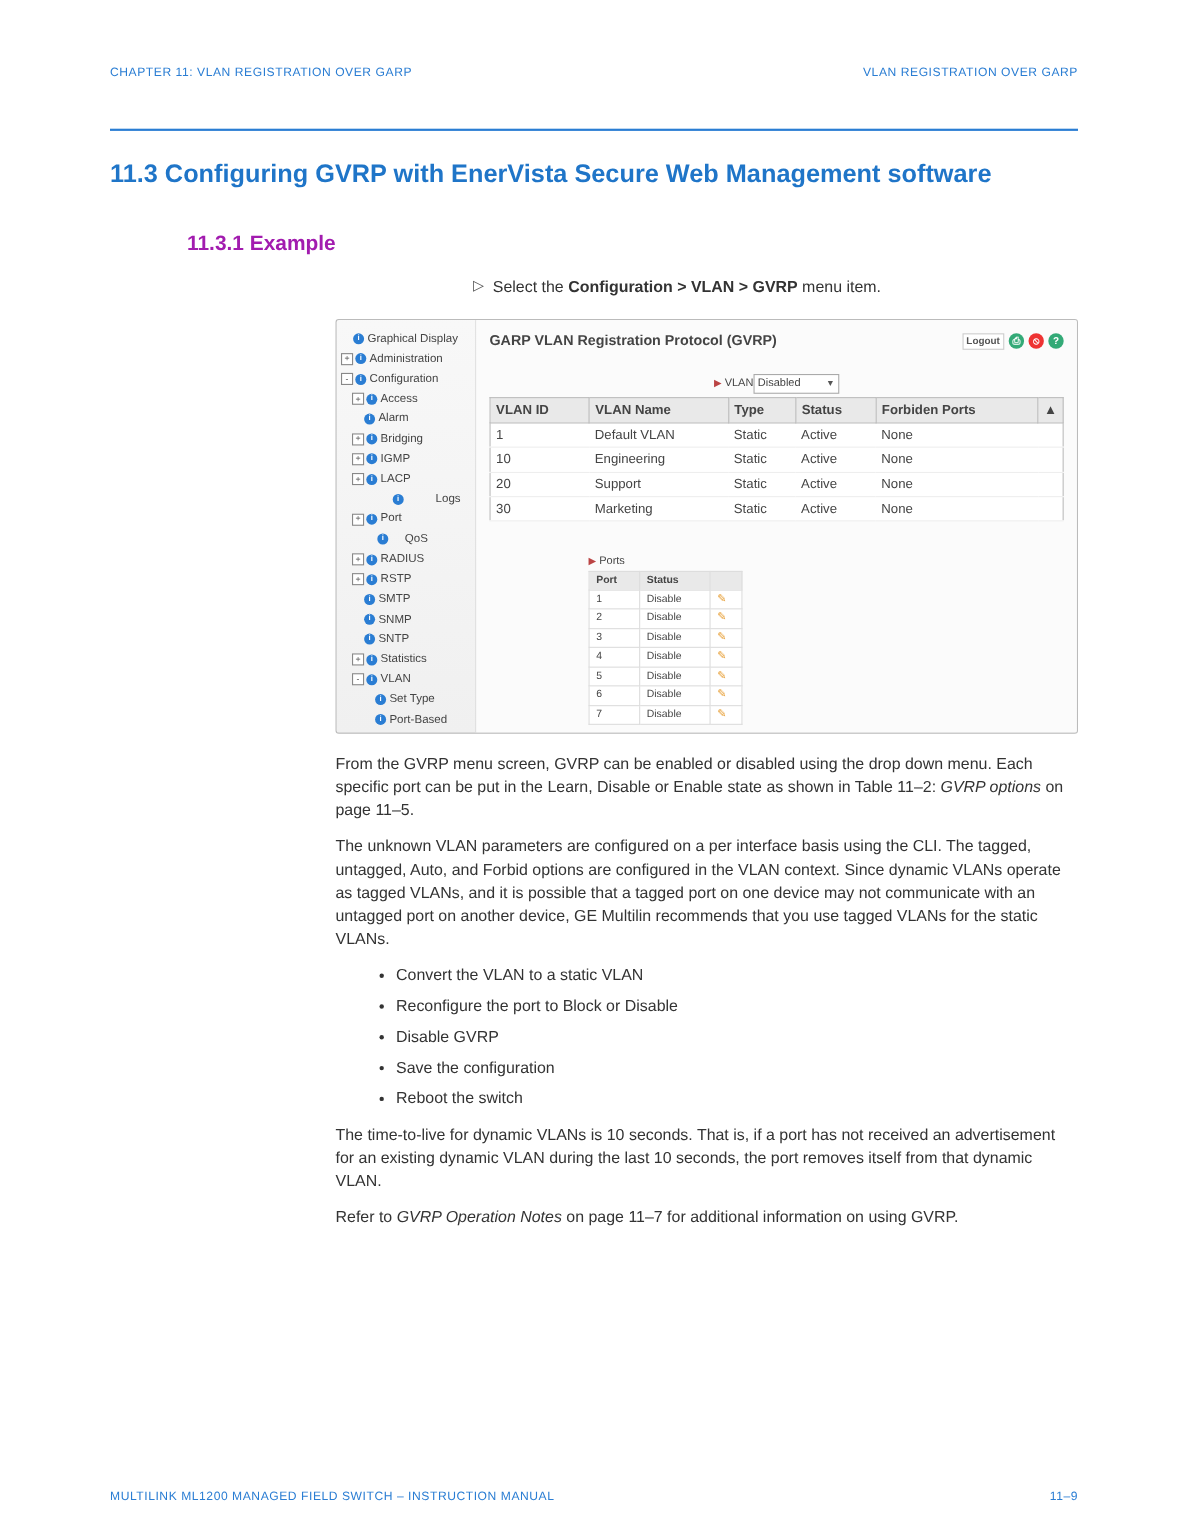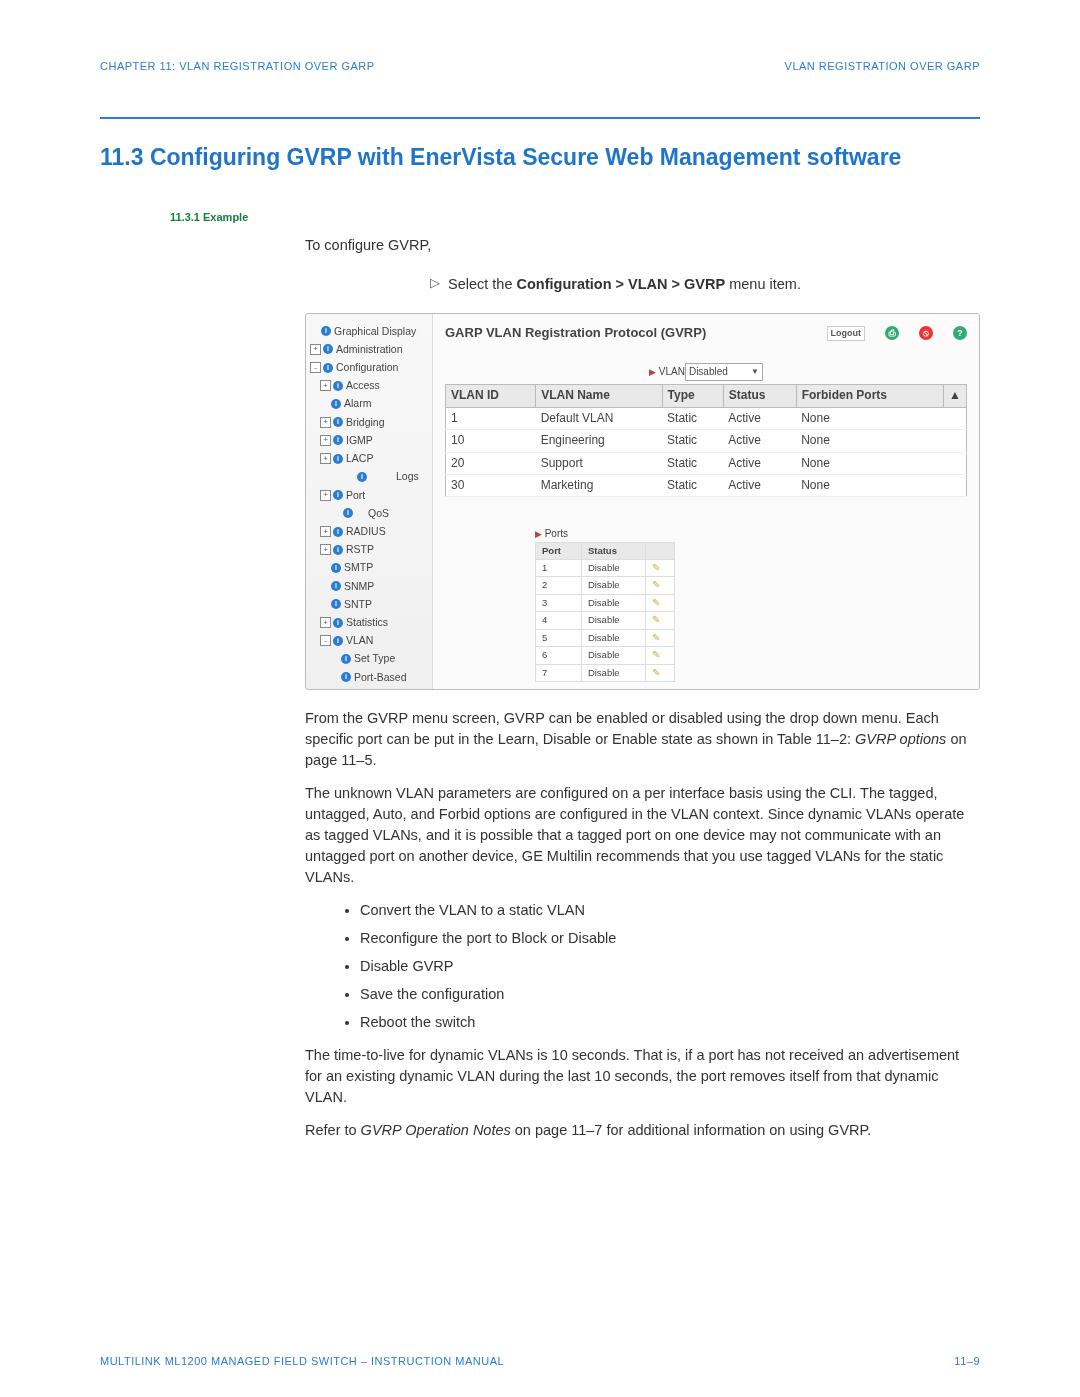--- a/index.html
+++ b/index.html
@@ -29,23 +29,23 @@
     margin:45px 0 25px 0;
   }
   .sec-title{
     color:#1f75c8;
     font-weight:bold;
     font-size:23px;
     margin-bottom:40px;
     font-family:"Segoe UI",Arial,sans-serif;
   }
   .subsec-title{
-    color:#15803d;
+    color:#a21caf;
     font-weight:bold;
-    font-size:11px;
+    font-size:19px;
     margin-left:70px;
     margin-bottom:10px;
   }
   .body-text{
     margin-left:205px;
     font-size:14.5px;
     line-height:1.45;
     color:#333;
   }
   .body-text p{
@@ -114,21 +114,21 @@
     padding:10px 12px;
     background:#fbfbfb;
   }
   .pane-title{
     font-weight:bold;
     font-size:13px;
     display:flex;
     align-items:center;
     justify-content:space-between;
   }
-  .title-icons{display:flex;align-items:center;gap:20px;}
+  .title-icons{display:flex;align-items:center;gap:4px;}
   .title-icons .logout{font-size:9px;border:1px solid #ccc;padding:0 3px;background:#fff;color:#555;}
   .title-icons .ico{width:14px;height:14px;border-radius:50%;display:inline-flex;align-items:center;justify-content:center;font-size:9px;color:#fff;}
   .vlan-block{
     margin-top:20px;
     font-size:10px;
   }
   .vlan-head{
     display:flex;
     justify-content:center;
     align-items:center;
@@ -195,21 +195,20 @@
     <span>VLAN REGISTRATION OVER GARP</span>
   </div>
 
   <hr class="rule-thick">
 
   <div class="sec-title">11.3  Configuring GVRP with EnerVista Secure Web Management software</div>
 
   <div class="subsec-title">11.3.1  Example</div>
 
   <div class="body-text">
-    <p>To configure GVRP,</p>
 
     <div class="step">
       <span class="tri">▷</span>
       <span>
         <span>Select the </span><b>Configuration &gt; VLAN &gt; GVRP</b><span> menu item.</span>
       </span>
     </div>
 
     <div class="app-frame">
       <div class="app-inner">

